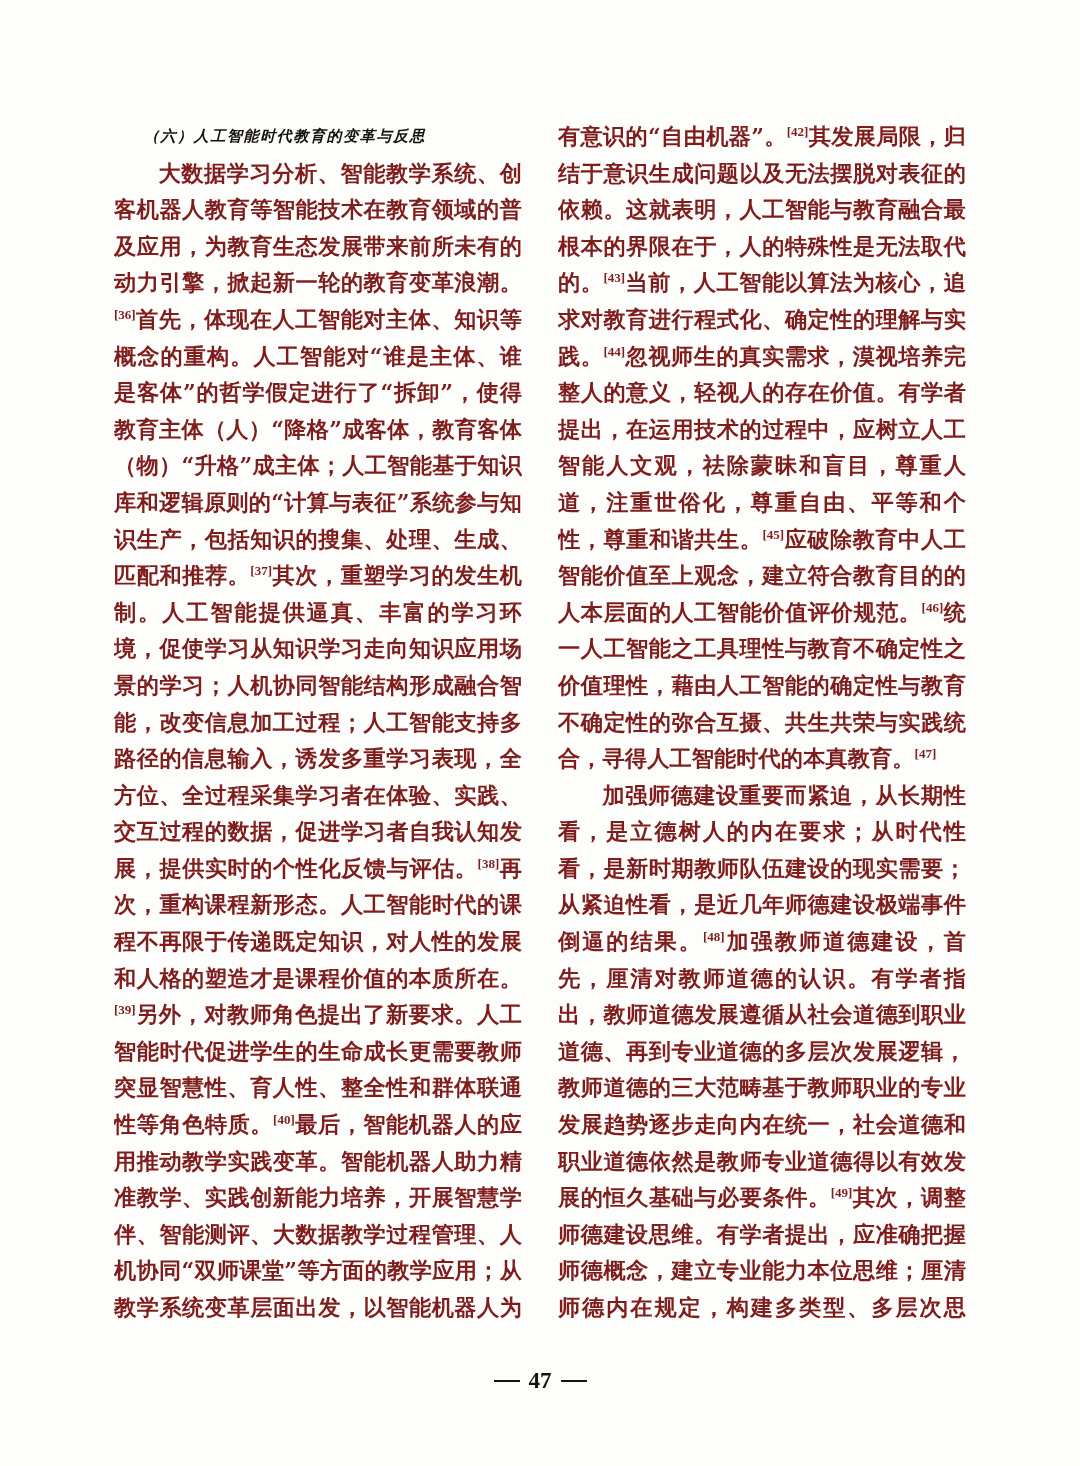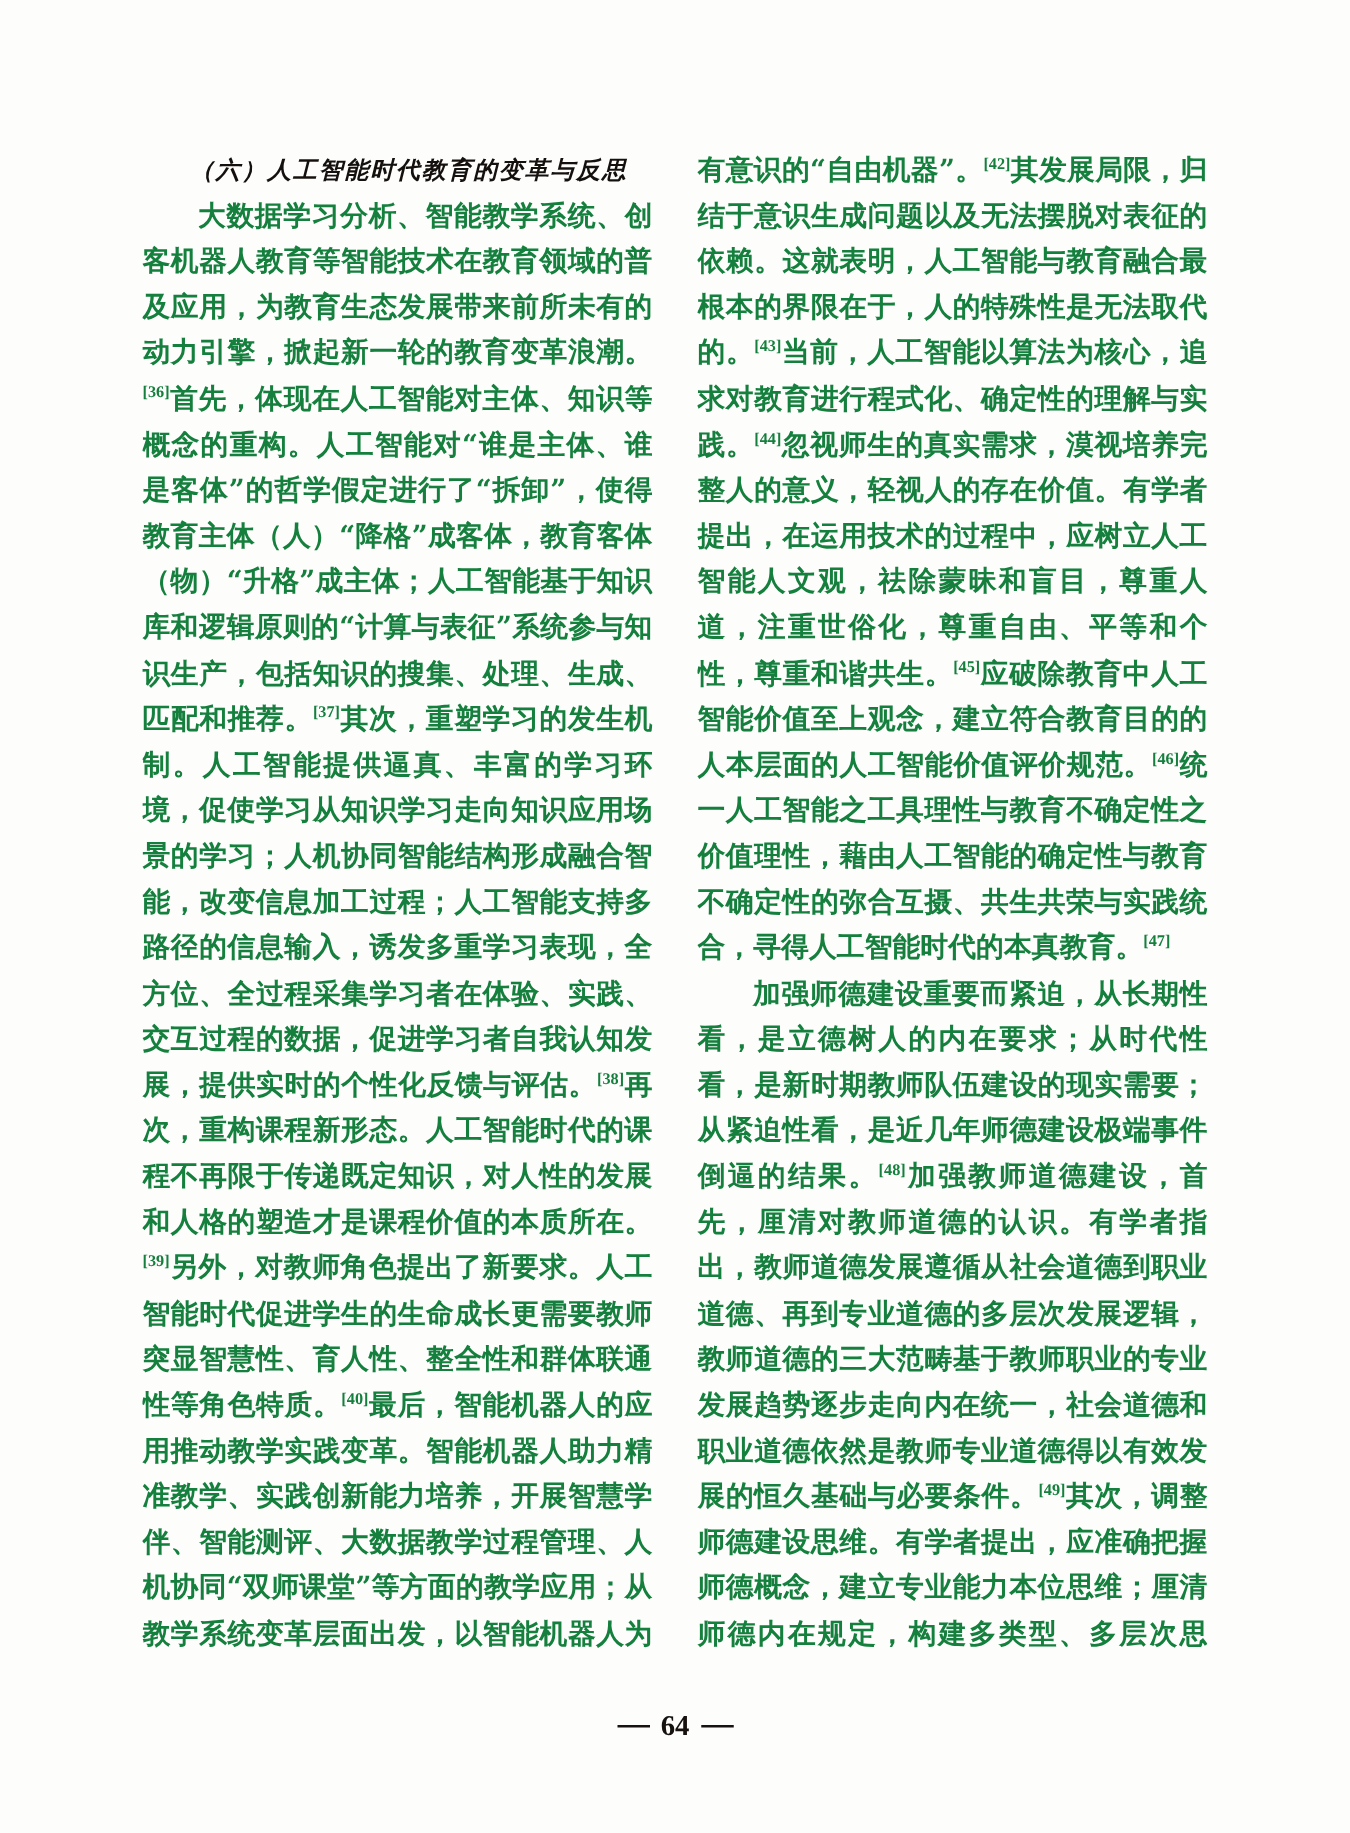--- a/index.html
+++ b/index.html
@@ -44,31 +44,31 @@
   
   .para {
     margin: 0;
     font-size: 22.2px;
     line-height: 36.6px;
     text-align: justify;
     text-justify: inter-ideograph;
     letter-spacing: 0.1px;
     text-indent: 2em;
     font-weight: 600;
-    color: #15803d;
+    color: #7f1d1d;
     -webkit-font-smoothing: none;
   }
 
   .para.cont {
     text-indent: 0;
   }
 
   .heading {
     margin: 0;
-    font-size: 19px;
+    font-size: 15px;
     line-height: 36.6px;
     text-indent: 2em;
     font-style: italic;
     font-weight: 700;
     letter-spacing: 1.6px;
     color: #14100e;
     font-family: "DejaVu Serif", "Liberation Serif", serif;
   }
 
   
@@ -126,16 +126,16 @@
       <p class="para cont"><span>有意识的“自由机器”。</span><sup class="ref">[42]</sup><span>其发展局限，归结于意识生成问题以及无法摆脱对表征的依赖。这就表明，人工智能与教育融合最根本的界限在于，人的特殊性是无法取代的。</span><sup class="ref">[43]</sup><span>当前，人工智能以算法为核心，追求对教育进行程式化、确定性的理解与实践。</span><sup class="ref">[44]</sup><span>忽视师生的真实需求，漠视培养完整人的意义，轻视人的存在价值。有学者提出，在运用技术的过程中，应树立人工智能人文观，祛除蒙昧和盲目，尊重人道，注重世俗化，尊重自由、平等和个性，尊重和谐共生。</span><sup class="ref">[45]</sup><span>应破除教育中人工智能价值至上观念，建立符合教育目的的人本层面的人工智能价值评价规范。</span><sup class="ref">[46]</sup><span>统一人工智能之工具理性与教育不确定性之价值理性，藉由人工智能的确定性与教育不确定性的弥合互摄、共生共荣与实践统合，寻得人工智能时代的本真教育。</span><sup class="ref">[47]</sup></p>
 
 
       <p class="para"><span>加强师德建设重要而紧迫，从长期性看，是立德树人的内在要求；从时代性看，是新时期教师队伍建设的现实需要；从紧迫性看，是近几年师德建设极端事件倒逼的结果。</span><sup class="ref">[48]</sup><span>加强教师道德建设，首先，厘清对教师道德的认识。有学者指出，教师道德发展遵循从社会道德到职业道德、再到专业道德的多层次发展逻辑，教师道德的三大范畴基于教师职业的专业发展趋势逐步走向内在统一，社会道德和职业道德依然是教师专业道德得以有效发展的恒久基础与必要条件。</span><sup class="ref">[49]</sup><span>其次，调整师德建设思维。有学者提出，应准确把握师德概念，建立专业能力本位思维；厘清师德内在规定，构建多类型、多层次思维；尊重教师劳动特点，转向劳动对象人化思维；增加激励性政策工具，塑造师德实践多元动力思维；体现实质正义与程序正义，形成师德问题精准问责思维。</span></p>
 
     </div>
 
   </div>
 
   <div class="folio">
-    <span class="dash"></span><span class="num">64</span><span class="dash"></span>
+    <span class="dash"></span><span class="num">47</span><span class="dash"></span>
   </div>
 
 </div>
 
 </body></html>

